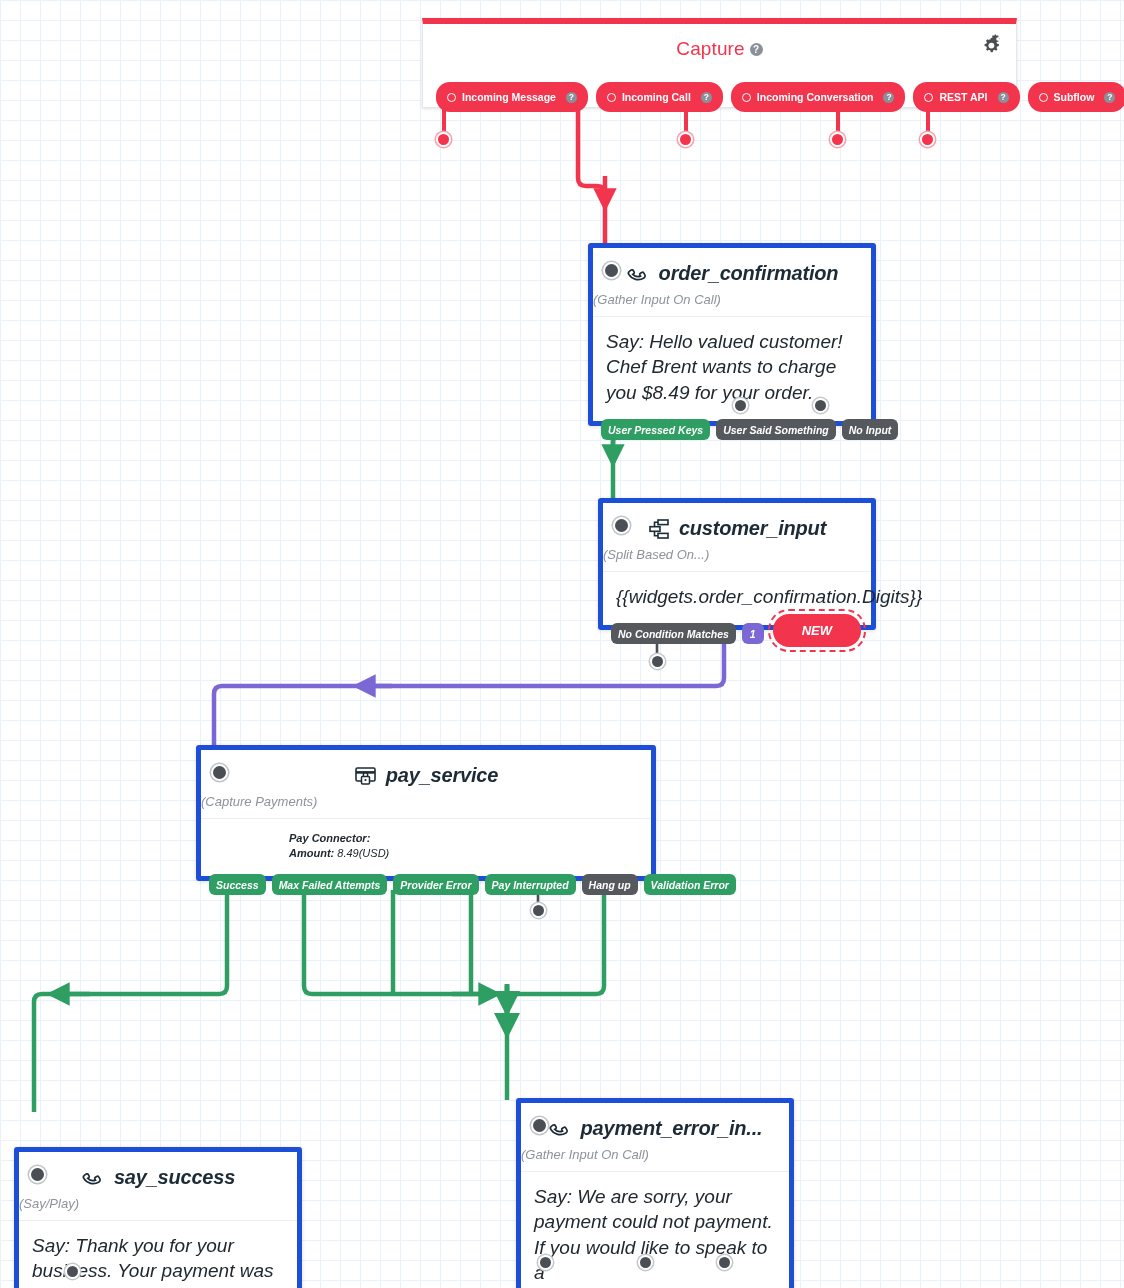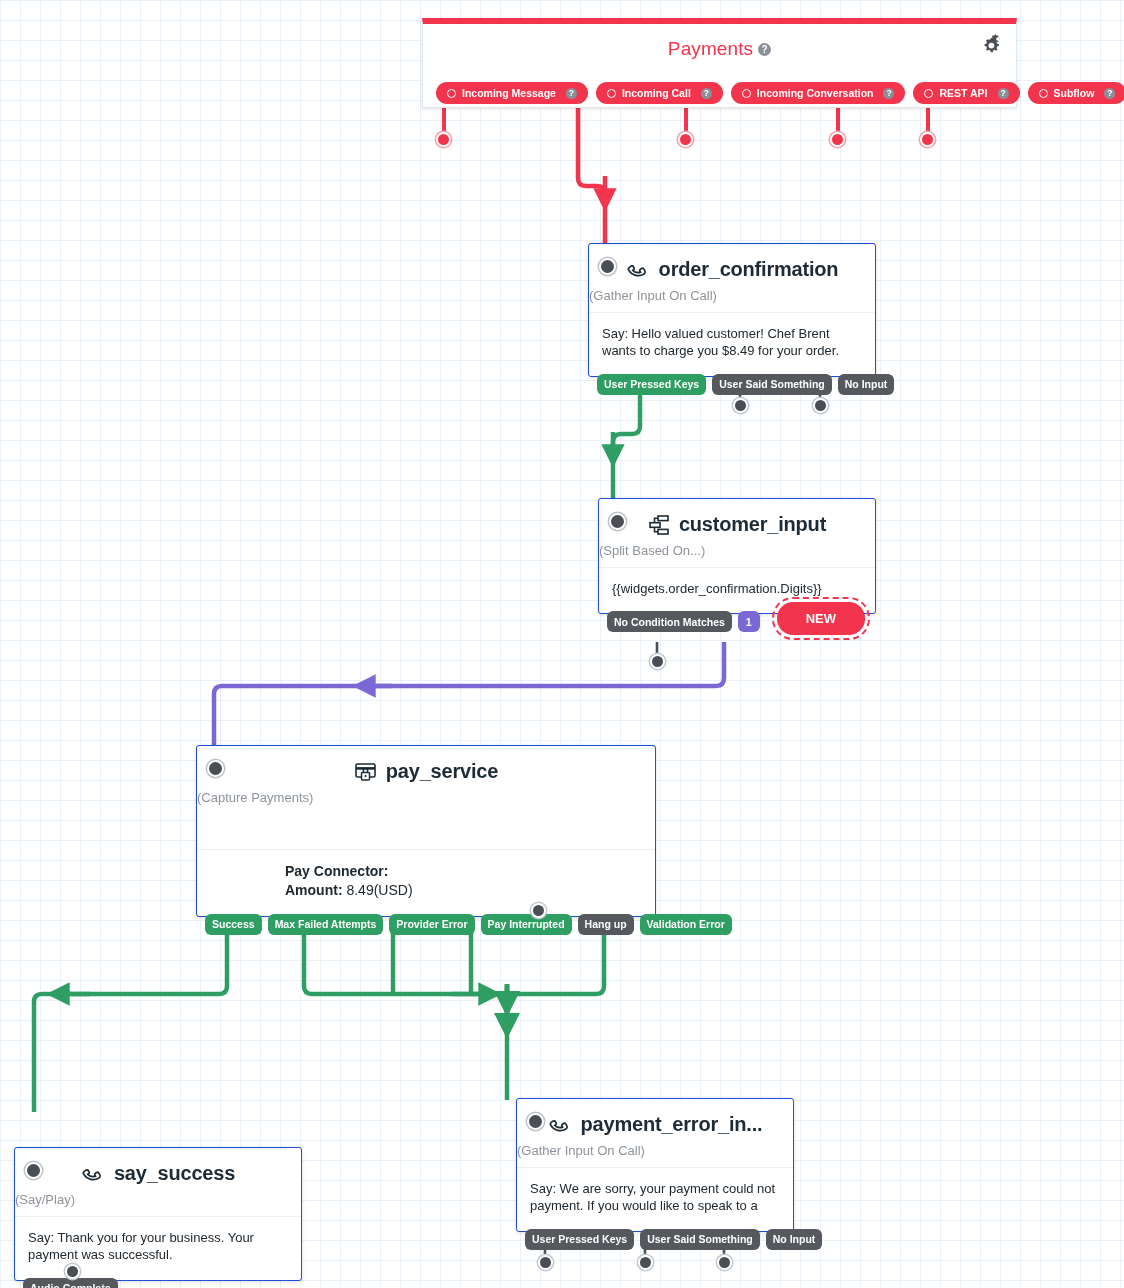--- a/index.html
+++ b/index.html
@@ -31,50 +31,50 @@
   .help-badge {
     display: inline-block; width: 13px; height: 13px; border-radius: 50%;
     background: #8a9099; color: #fff; font-size: 10px; font-weight: bold;
     line-height: 13px; text-align: center; vertical-align: 2px; margin-left: 5px;
     font-family: "Liberation Sans", sans-serif;
   }
   .help-badge.sm { width: 11px; height: 11px; line-height: 11px; font-size: 8.5px; vertical-align: 1px; margin-left: 4px;}
   .gears { position: absolute; right: 12px; top: 9px; }
   .trigger-pills { position: absolute; left: 13px; top: 58px; display: flex; gap: 8px; }
   .pill {
-    background: #f2344c; color: #ffffff; border-radius: 14px; height: 22px;
+    background: #f2344c; color: #ffffff; border-radius: 14px; height: 30px;
     display: flex; align-items: center; gap: 6px; padding: 0 11px;
     font-size: 10.5px; font-weight: bold; white-space: nowrap;
     font-family: "Liberation Sans", sans-serif;
   }
   .pill .ring {
     width: 9px; height: 9px; border: 1.6px solid #ffffff; border-radius: 50%;
     display: inline-block; flex: 0 0 auto;
   }
 
   
   .node {
-    position: absolute; background: #ffffff; border: 1px solid #1d4ed8;
-    border-radius: 3px; box-shadow: 0 1px 4px rgba(0,0,0,.13);
+    position: absolute; background: #ffffff; border: 5px solid #1d4ed8;
+    border-radius: 3px; box-shadow: 0 1px 4px rgba(0,0,0,.13); font-style: italic;
   }
   .node-head {
     display: flex; align-items: center; justify-content: center;
     position: relative; padding: 14px 10px 2px 10px;
   }
   .node-title { font-size: 20px; font-weight: bold; color: #1c2b36; letter-spacing: -.2px; }
   .node-icon { margin-right: 9px; display: inline-flex; align-items: center; }
   .in-dot {
     position: absolute; left: 10px; top: 14px;
     width: 17px; height: 17px; border-radius: 50%;
     background: #4a4f55; border: 2px solid #ffffff;
     box-shadow: 0 0 0 1.5px #bdc3c9;
   }
   .node-sub { text-align: left; font-size: 13px; color: #8d939a; padding: 5px 0 9px; }
-  .node-body { border-top: 1px solid #eceef0; padding: 12px 13px 16px 13px; font-size: 13px; color: #20292f; line-height: 1.34; }
-  .node-body.pay { text-align: left; padding-left: 88px; font-size: 14px; margin-top: 35px; }
+  .node-body { border-top: 1px solid #eceef0; padding: 12px 13px 16px 13px; font-size: 19px; color: #20292f; line-height: 1.34; }
+  .node-body.pay { text-align: left; padding-left: 88px; font-size: 11px; }
   .node-body b { font-weight: bold; }
 
   
   .outputs { position: absolute; left: 8px; bottom: -19px; display: flex; gap: 6px; }
   .tab {
     height: 21px; padding: 0 7px; display: flex; align-items: center;
     color: #ffffff; font-size: 10.5px; font-weight: bold; white-space: nowrap;
     border-radius: 6px; font-family: "Liberation Sans", sans-serif;
   }
   .tab.green { background: #2e9e62; }
@@ -157,21 +157,21 @@
 
     <g stroke="#4a4f55" stroke-width="2.6" fill="none">
       <path d="M545,1241 L545,1257"></path>
       <path d="M645,1241 L645,1257"></path>
       <path d="M724,1241 L724,1257"></path>
     </g>
   </svg>
 
   <div class="trigger-panel">
     <div class="trigger-title">
-      <span>Payments</span><span class="help-badge">?</span>
+      <span>Capture</span><span class="help-badge">?</span>
     </div>
     <div class="gears">
       <svg width="26" height="24" viewBox="0 0 26 24" aria-hidden="true">
         <g fill="#4a4f55">
           <path d="M10.5,6.6 l1.9,0 0.35,-1.7 2.0,0 0.35,1.7 1.55,0.65 1.45,-0.95 1.4,1.4 -0.95,1.45 0.65,1.55 1.7,0.35 0,2.0 -1.7,0.35 -0.65,1.55 0.95,1.45 -1.4,1.4 -1.45,-0.95 -1.55,0.65 -0.35,1.7 -2.0,0 -0.35,-1.7 -1.55,-0.65 -1.45,0.95 -1.4,-1.4 0.95,-1.45 -0.65,-1.55 -1.7,-0.35 0,-2.0 1.7,-0.35 0.65,-1.55 -0.95,-1.45 1.4,-1.4 1.45,0.95 z"></path>
           <circle cx="13.4" cy="12.6" r="2.9" fill="#ffffff"></circle>
           <path d="M19.6,1.2 l1.2,0 0.25,-1.05 1.25,0 0.25,1.05 0.95,0.4 0.9,-0.6 0.9,0.9 -0.6,0.9 0.4,0.95 1.05,0.25 0,1.25 -1.05,0.25 -0.4,0.95 0.6,0.9 -0.9,0.9 -0.9,-0.6 -0.95,0.4 -0.25,1.05 -1.25,0 -0.25,-1.05 -0.95,-0.4 -0.9,0.6 -0.9,-0.9 0.6,-0.9 -0.4,-0.95 -1.05,-0.25 0,-1.25 1.05,-0.25 0.4,-0.95 -0.6,-0.9 0.9,-0.9 0.9,0.6 z" transform="translate(-2.6,1.4) scale(0.92)"></path>
           <circle cx="19.9" cy="6.1" r="1.75" fill="#ffffff"></circle>
         </g>
       </svg>

